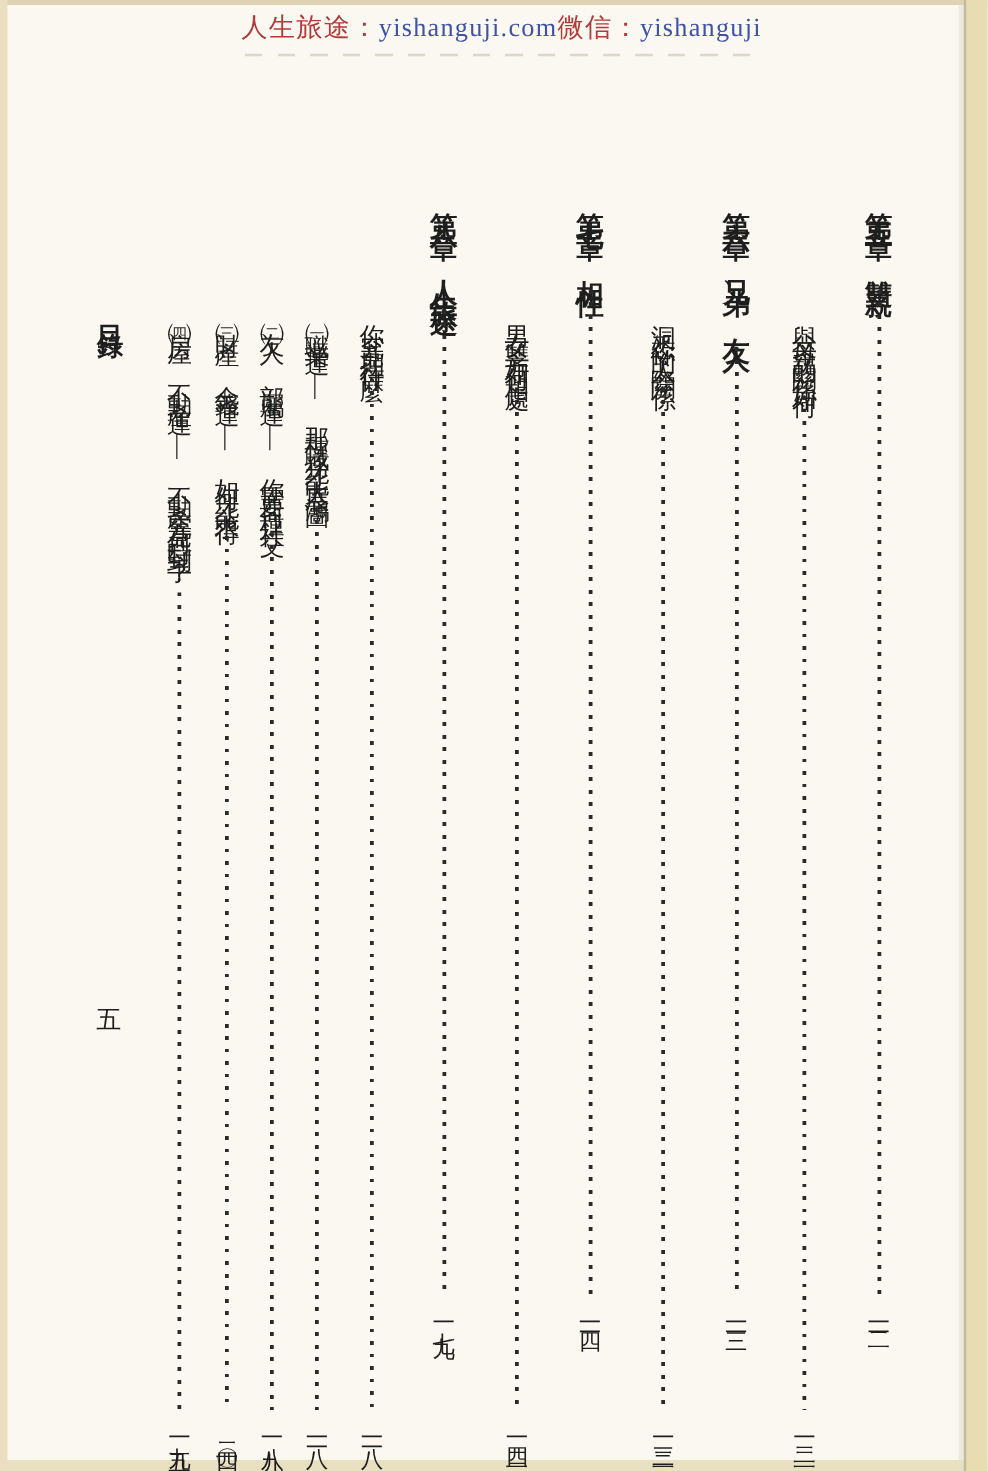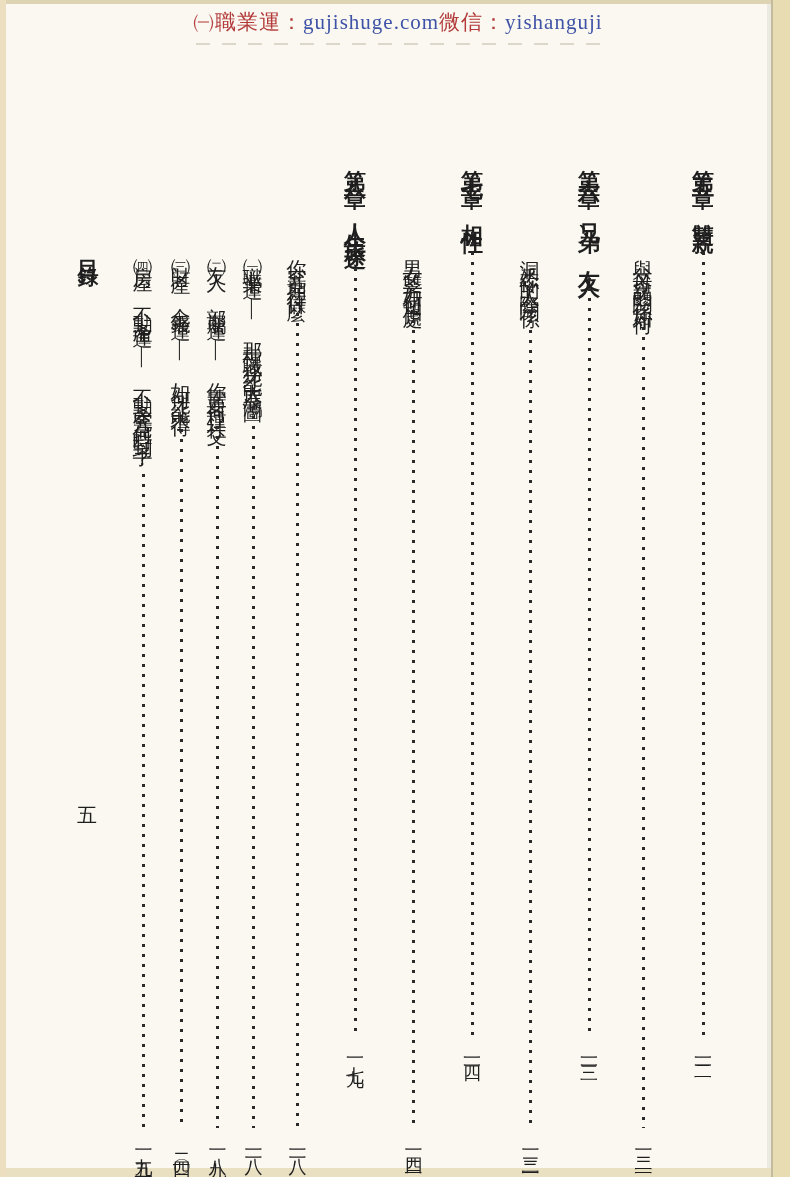--- a/index.html
+++ b/index.html
@@ -87,21 +87,21 @@
 <body>
 
 <div id="page">
 
   <div class="edge edge-right-shadow"></div>
   <div class="edge edge-top"></div>
   <div class="edge edge-bottom"></div>
   <div class="edge edge-left"></div>
   <div class="edge edge-right"></div>
 
-  <div class="watermark"><span class="wm-label">㈠職業運：</span><span class="wm-value">gujishuge.com</span><span class="wm-label">微信：</span><span class="wm-value">yishanguji</span></div>
+  <div class="watermark"><span class="wm-label">人生旅途：</span><span class="wm-value">yishanguji.com</span><span class="wm-label">微信：</span><span class="wm-value">yishanguji</span></div>
   <div class="scan-line"></div>
 
   <div class="corner-label">目錄</div>
   <div class="folio">五</div>
 
   <div class="col chapter" style="left:688px">
     <span class="txt">第五章　雙親</span>
     <span class="leader"></span>
     <span class="num">一二一</span>
   </div>

